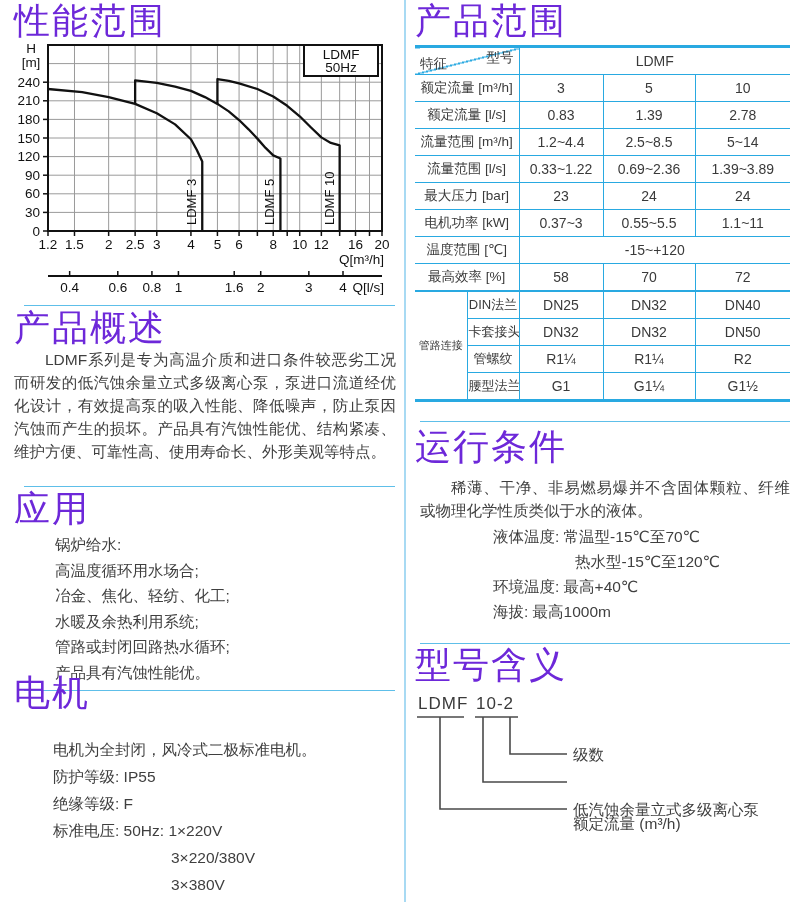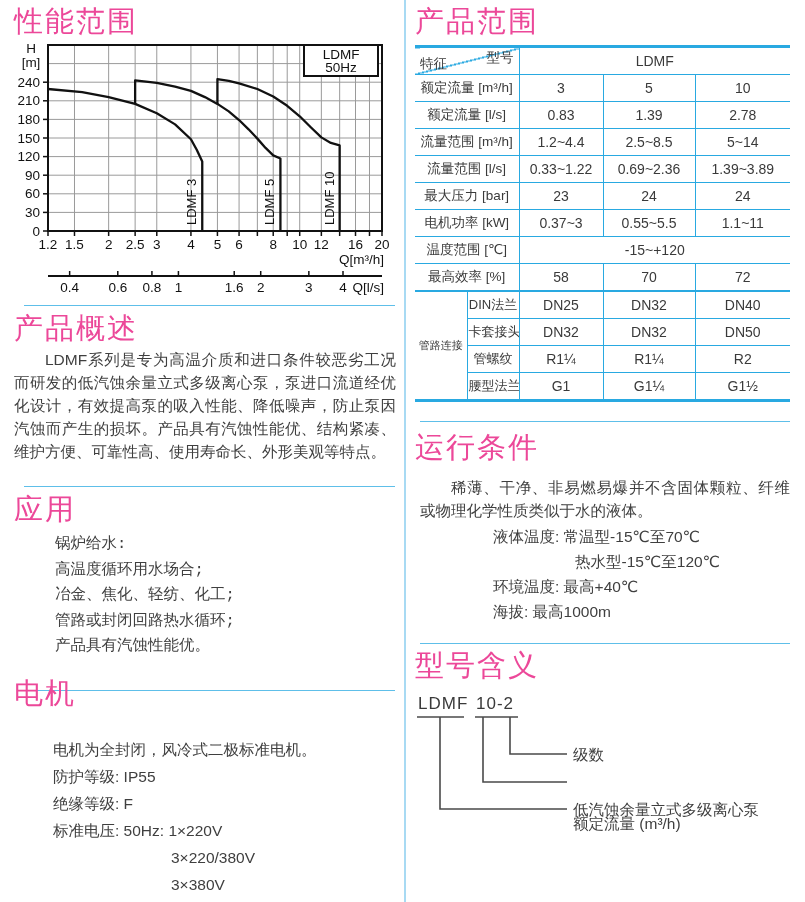--- a/index.html
+++ b/index.html
@@ -2,26 +2,26 @@
 <html><head>
 <meta charset="utf-8">
 <style>
   html,body{margin:0;padding:0;background:#fff;}
   .page{position:relative;width:805px;height:902px;background:#fff;overflow:hidden;
         font-family:"Liberation Sans","DejaVu Sans",sans-serif;color:#3f3f3f;}
   .col{position:absolute;top:0;height:902px;}
   .col-left{left:14px;width:382px;}
   .col-right{left:415px;width:377px;}
   .vdivider{position:absolute;left:404px;top:0;width:2px;height:902px;background:#a8daf3;}
-  .sec-title{position:absolute;left:0;margin:0;font-size:29px;font-weight:500;color:#ec4899;letter-spacing:2px;line-height:34px;text-align:center;}
+  .sec-title{position:absolute;left:0;margin:0;font-size:36px;font-weight:500;color:#6d28d9;letter-spacing:2px;line-height:34px;text-align:center;}
   .sep{position:absolute;height:1px;background:#5ebfe9;}
   .body-text{position:absolute;font-size:15.5px;line-height:23px;text-align:justify;margin:0;}
   .indent2{ text-indent:2em;}
   .list{position:absolute;font-size:15.5px;line-height:25.5px;}
-  .list div{white-space:nowrap;font-family:Liberation Mono, monospace;}
+  .list div{white-space:nowrap;}
   
   #perf-chart{position:absolute;left:0;top:38px;overflow:visible;}
   #perf-chart text{font-family:"Liberation Sans","DejaVu Sans",sans-serif;}
   .tk{font-size:13.5px;fill:#111;}
   .clabel{font-size:13px;fill:#111;}
   
   .ptable{position:absolute;left:0;top:45px;width:375px;border-collapse:collapse;table-layout:fixed;
           border-top:3px solid #29a9e1;border-bottom:3px solid #29a9e1;font-size:14px;color:#3a3a3a;}
   .ptable td{border:1px solid #29a9e1;height:26px;text-align:center;padding:0 1px;overflow:hidden;white-space:nowrap;}
   .ptable tr td:first-child{border-left:none;}
@@ -167,20 +167,21 @@
     <h2 class="sec-title" style="top:311px;">产品概述</h2>
     <p class="body-text indent2" style="top:348px;left:0;width:382px;">LDMF系列是专为高温介质和进口条件较恶劣工况而研发的低汽蚀余量立式多级离心泵，泵进口流道经优化设计，有效提高泵的吸入性能、降低噪声，防止泵因汽蚀而产生的损坏。产品具有汽蚀性能优、结构紧凑、维护方便、可靠性高、使用寿命长、外形美观等特点。</p>
 
     <div class="sep" style="top:486px;left:10px;width:371px;"></div>
 
     <h2 class="sec-title" style="top:492px;">应用</h2>
     <div class="list" style="top:532px;left:41px;">
       <div>锅炉给水:</div>
       <div>高温度循环用水场合;</div>
       <div>冶金、焦化、轻纺、化工;</div>
+      <div>水暖及余热利用系统;</div>
       <div>管路或封闭回路热水循环;</div>
       <div>产品具有汽蚀性能优。</div>
     </div>
 
     <div class="sep" style="top:690px;left:10px;width:371px;"></div>
 
     <h2 class="sec-title" style="top:676px;">电机</h2>
     <div class="motor-lines" style="top:736px;left:39px;width:343px;">
       <div>电机为全封闭，风冷式二极标准电机。</div>
       <div>防护等级: IP55</div>

